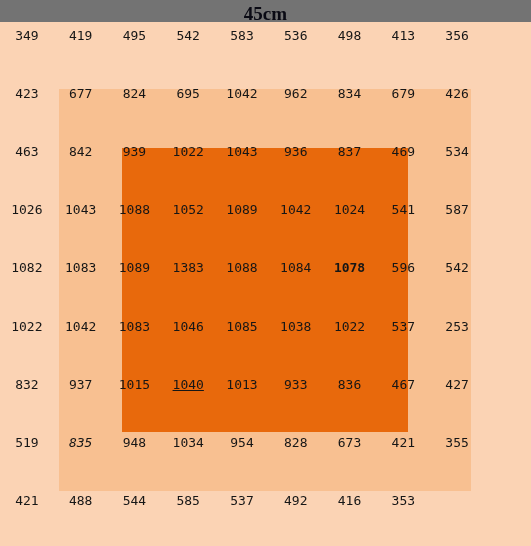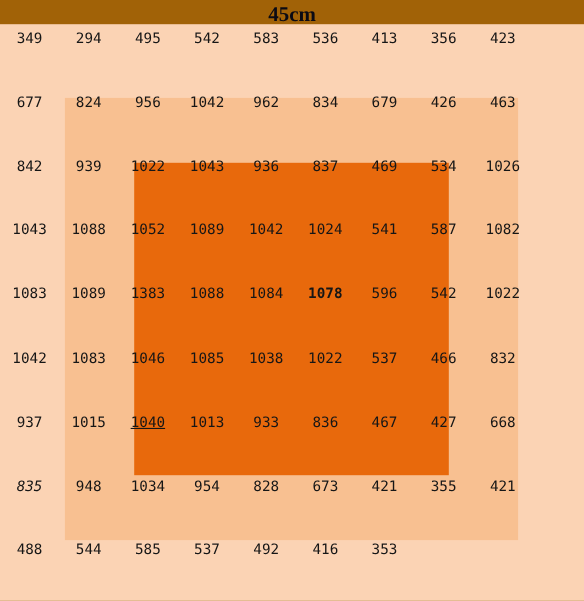--- a/index.html
+++ b/index.html
@@ -73,41 +73,42 @@
     font-family: "DejaVu Sans Mono", monospace;
     font-size: 13px;
     color: #161616;
     line-height: 1;
     user-select: none;
   }
 </style>
 </head>
 <body>
 
-<div id="figure" style="background: #a16207;">
+<div id="figure" style="background: #737373;">
 
   <div id="title" style="color: rgb(10, 10, 20);">45cm</div>
 
   <div class="zone" id="zone-outer" style="background: rgb(251, 211, 180);"></div>
   <div class="zone" id="zone-middle" style="background: rgb(248, 192, 145);"></div>
   <div class="zone" id="zone-inner" style="background: rgb(232, 105, 12);"></div>
 
   <div id="grid">
       <div class="cell" style="color: rgb(22, 22, 22);">349</div>
-      <div class="cell" style="color: rgb(22, 22, 22);">294</div>
+      <div class="cell" style="color: rgb(22, 22, 22);">419</div>
       <div class="cell" style="color: rgb(22, 22, 22);">495</div>
       <div class="cell" style="color: rgb(22, 22, 22);">542</div>
       <div class="cell" style="color: rgb(22, 22, 22);">583</div>
       <div class="cell" style="color: rgb(22, 22, 22);">536</div>
+      <div class="cell" style="color: rgb(22, 22, 22);">498</div>
       <div class="cell" style="color: rgb(22, 22, 22);">413</div>
       <div class="cell" style="color: rgb(22, 22, 22);">356</div>
       <div class="cell" style="color: rgb(22, 22, 22);">423</div>
       <div class="cell" style="color: rgb(22, 22, 22);">677</div>
       <div class="cell" style="color: rgb(22, 22, 22);">824</div>
-      <div class="cell" style="color: rgb(22, 22, 22);">956</div>
+      <div class="cell" style="color: rgb(22, 22, 22);">695</div>
       <div class="cell" style="color: rgb(22, 22, 22);">1042</div>
       <div class="cell" style="color: rgb(22, 22, 22);">962</div>
       <div class="cell" style="color: rgb(22, 22, 22);">834</div>
       <div class="cell" style="color: rgb(22, 22, 22);">679</div>
       <div class="cell" style="color: rgb(22, 22, 22);">426</div>
       <div class="cell" style="color: rgb(22, 22, 22);">463</div>
       <div class="cell" style="color: rgb(22, 22, 22);">842</div>
       <div class="cell" style="color: rgb(22, 22, 22);">939</div>
       <div class="cell" style="color: rgb(22, 22, 22);">1022</div>
       <div class="cell" style="color: rgb(22, 22, 22);">1043</div>
@@ -134,31 +135,31 @@
       <div class="cell" style="color: rgb(22, 22, 22);">596</div>
       <div class="cell" style="color: rgb(22, 22, 22);">542</div>
       <div class="cell" style="color: rgb(22, 22, 22);">1022</div>
       <div class="cell" style="color: rgb(22, 22, 22);">1042</div>
       <div class="cell" style="color: rgb(22, 22, 22);">1083</div>
       <div class="cell" style="color: rgb(22, 22, 22);">1046</div>
       <div class="cell" style="color: rgb(22, 22, 22);">1085</div>
       <div class="cell" style="color: rgb(22, 22, 22);">1038</div>
       <div class="cell" style="color: rgb(22, 22, 22);">1022</div>
       <div class="cell" style="color: rgb(22, 22, 22);">537</div>
-      <div class="cell" style="color: rgb(22, 22, 22);">466</div>
+      <div class="cell" style="color: rgb(22, 22, 22);">253</div>
       <div class="cell" style="color: rgb(22, 22, 22);">832</div>
       <div class="cell" style="color: rgb(22, 22, 22);">937</div>
       <div class="cell" style="color: rgb(22, 22, 22);">1015</div>
       <div class="cell" style="color: rgb(22, 22, 22); text-decoration: underline;">1040</div>
       <div class="cell" style="color: rgb(22, 22, 22);">1013</div>
       <div class="cell" style="color: rgb(22, 22, 22);">933</div>
       <div class="cell" style="color: rgb(22, 22, 22);">836</div>
       <div class="cell" style="color: rgb(22, 22, 22);">467</div>
       <div class="cell" style="color: rgb(22, 22, 22);">427</div>
-      <div class="cell" style="color: rgb(22, 22, 22);">668</div>
+      <div class="cell" style="color: rgb(22, 22, 22);">519</div>
       <div class="cell" style="color: rgb(22, 22, 22); font-style: italic;">835</div>
       <div class="cell" style="color: rgb(22, 22, 22);">948</div>
       <div class="cell" style="color: rgb(22, 22, 22);">1034</div>
       <div class="cell" style="color: rgb(22, 22, 22);">954</div>
       <div class="cell" style="color: rgb(22, 22, 22);">828</div>
       <div class="cell" style="color: rgb(22, 22, 22);">673</div>
       <div class="cell" style="color: rgb(22, 22, 22);">421</div>
       <div class="cell" style="color: rgb(22, 22, 22);">355</div>
       <div class="cell" style="color: rgb(22, 22, 22);">421</div>
       <div class="cell" style="color: rgb(22, 22, 22);">488</div>

